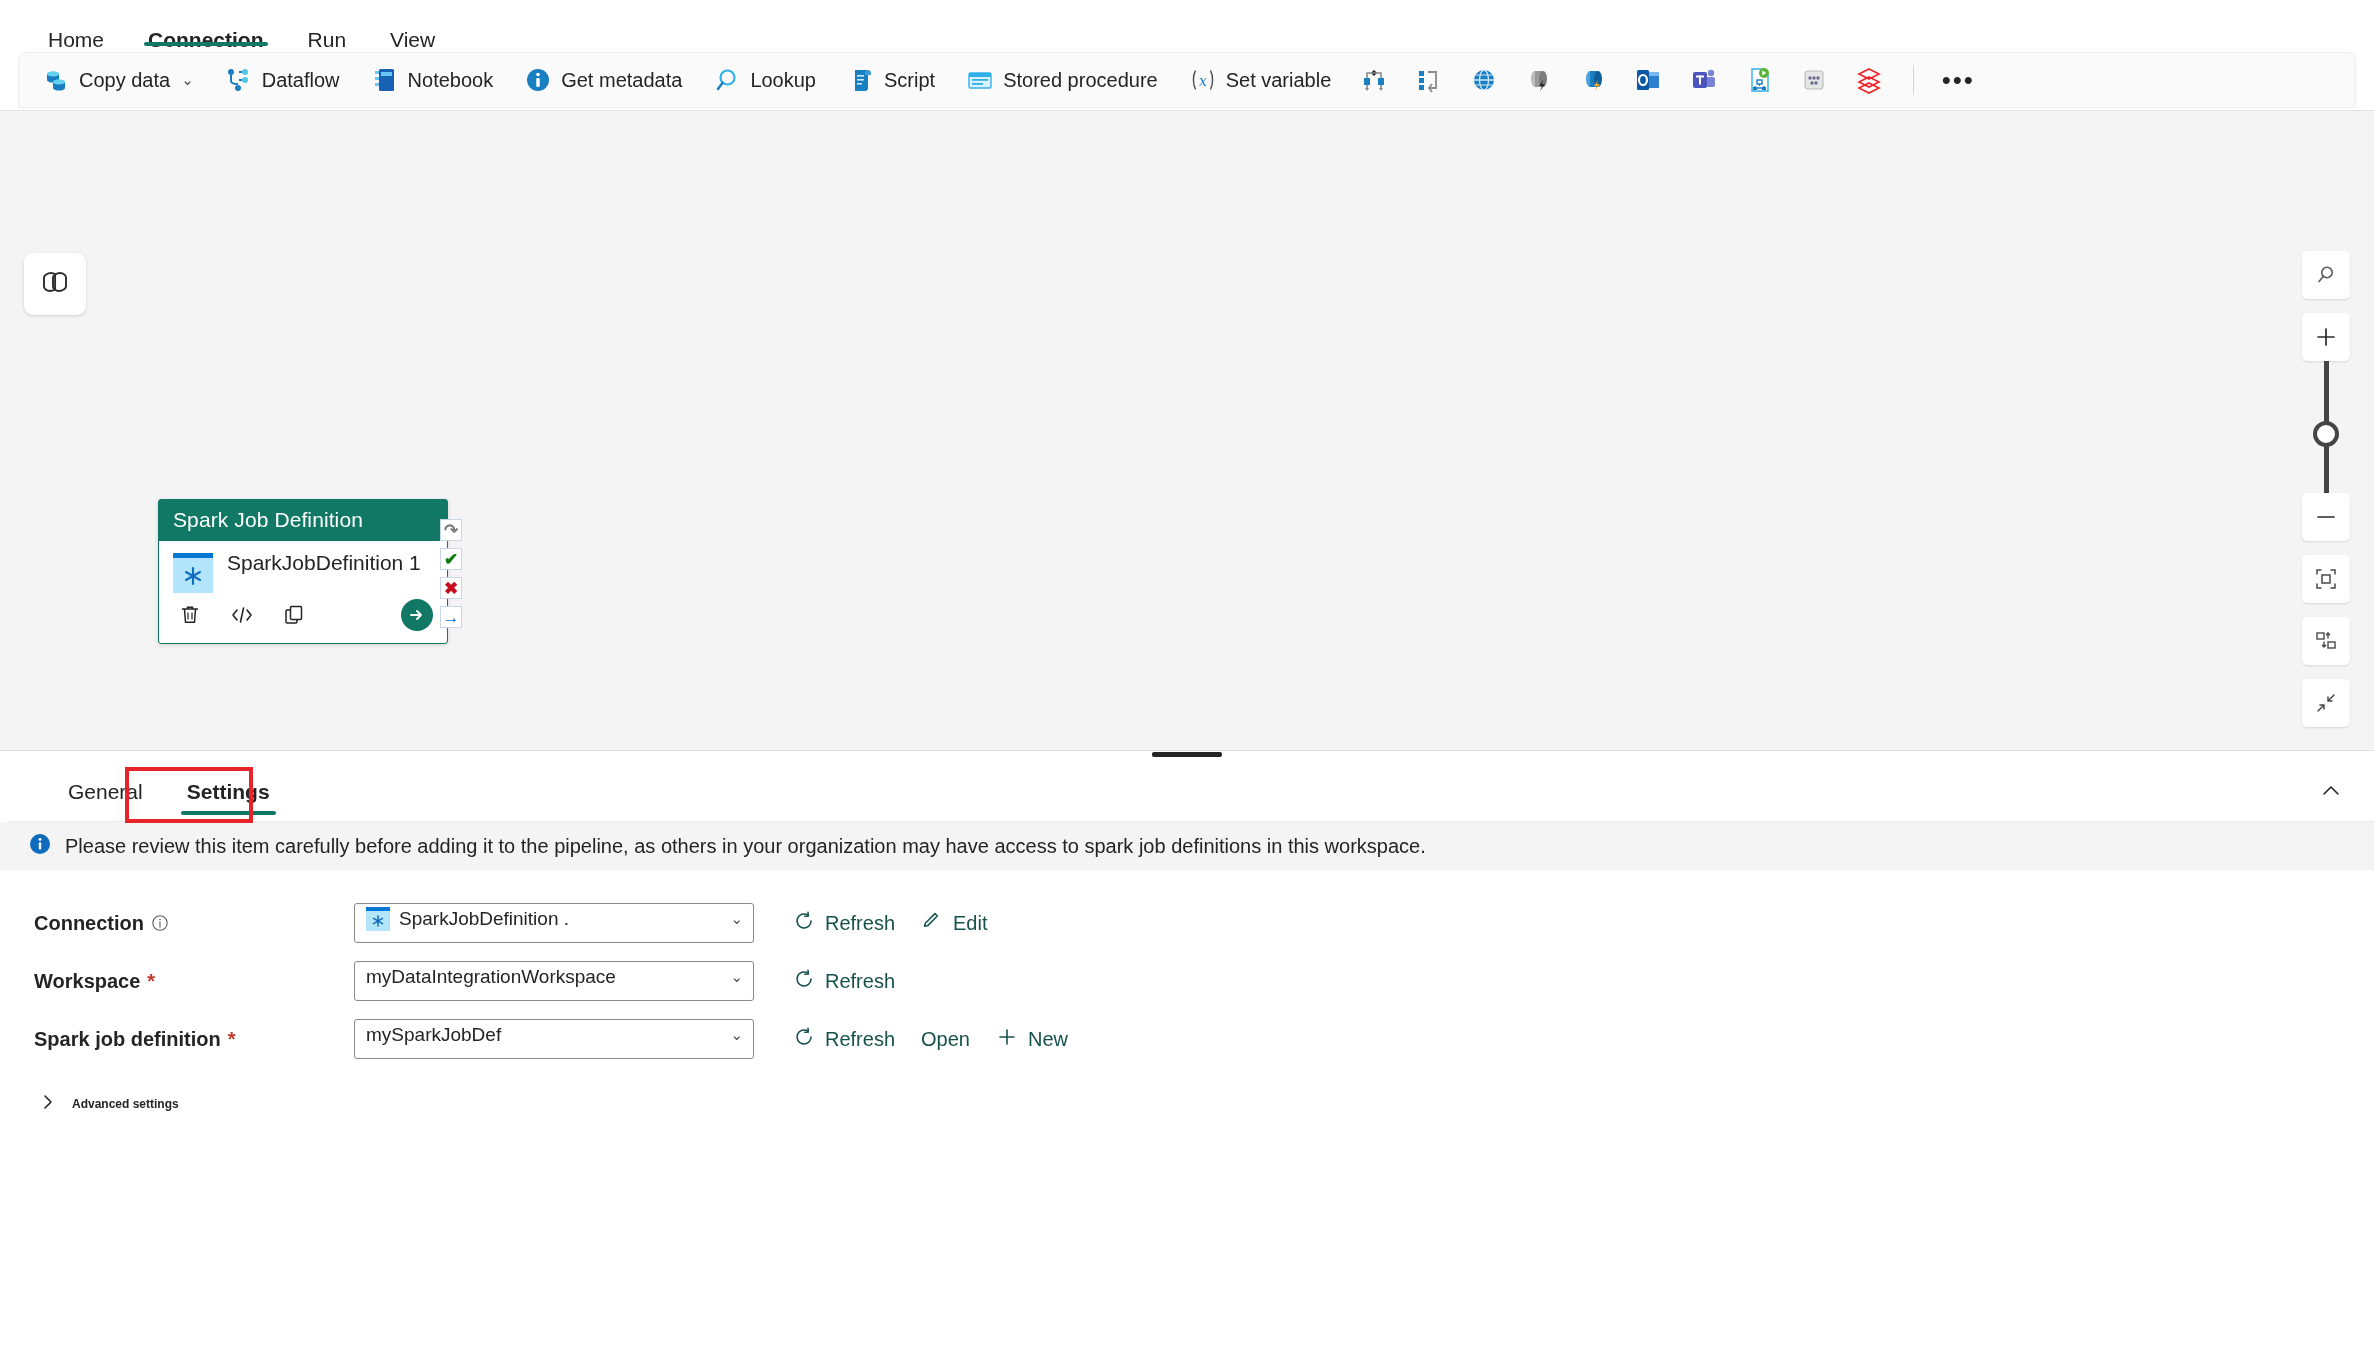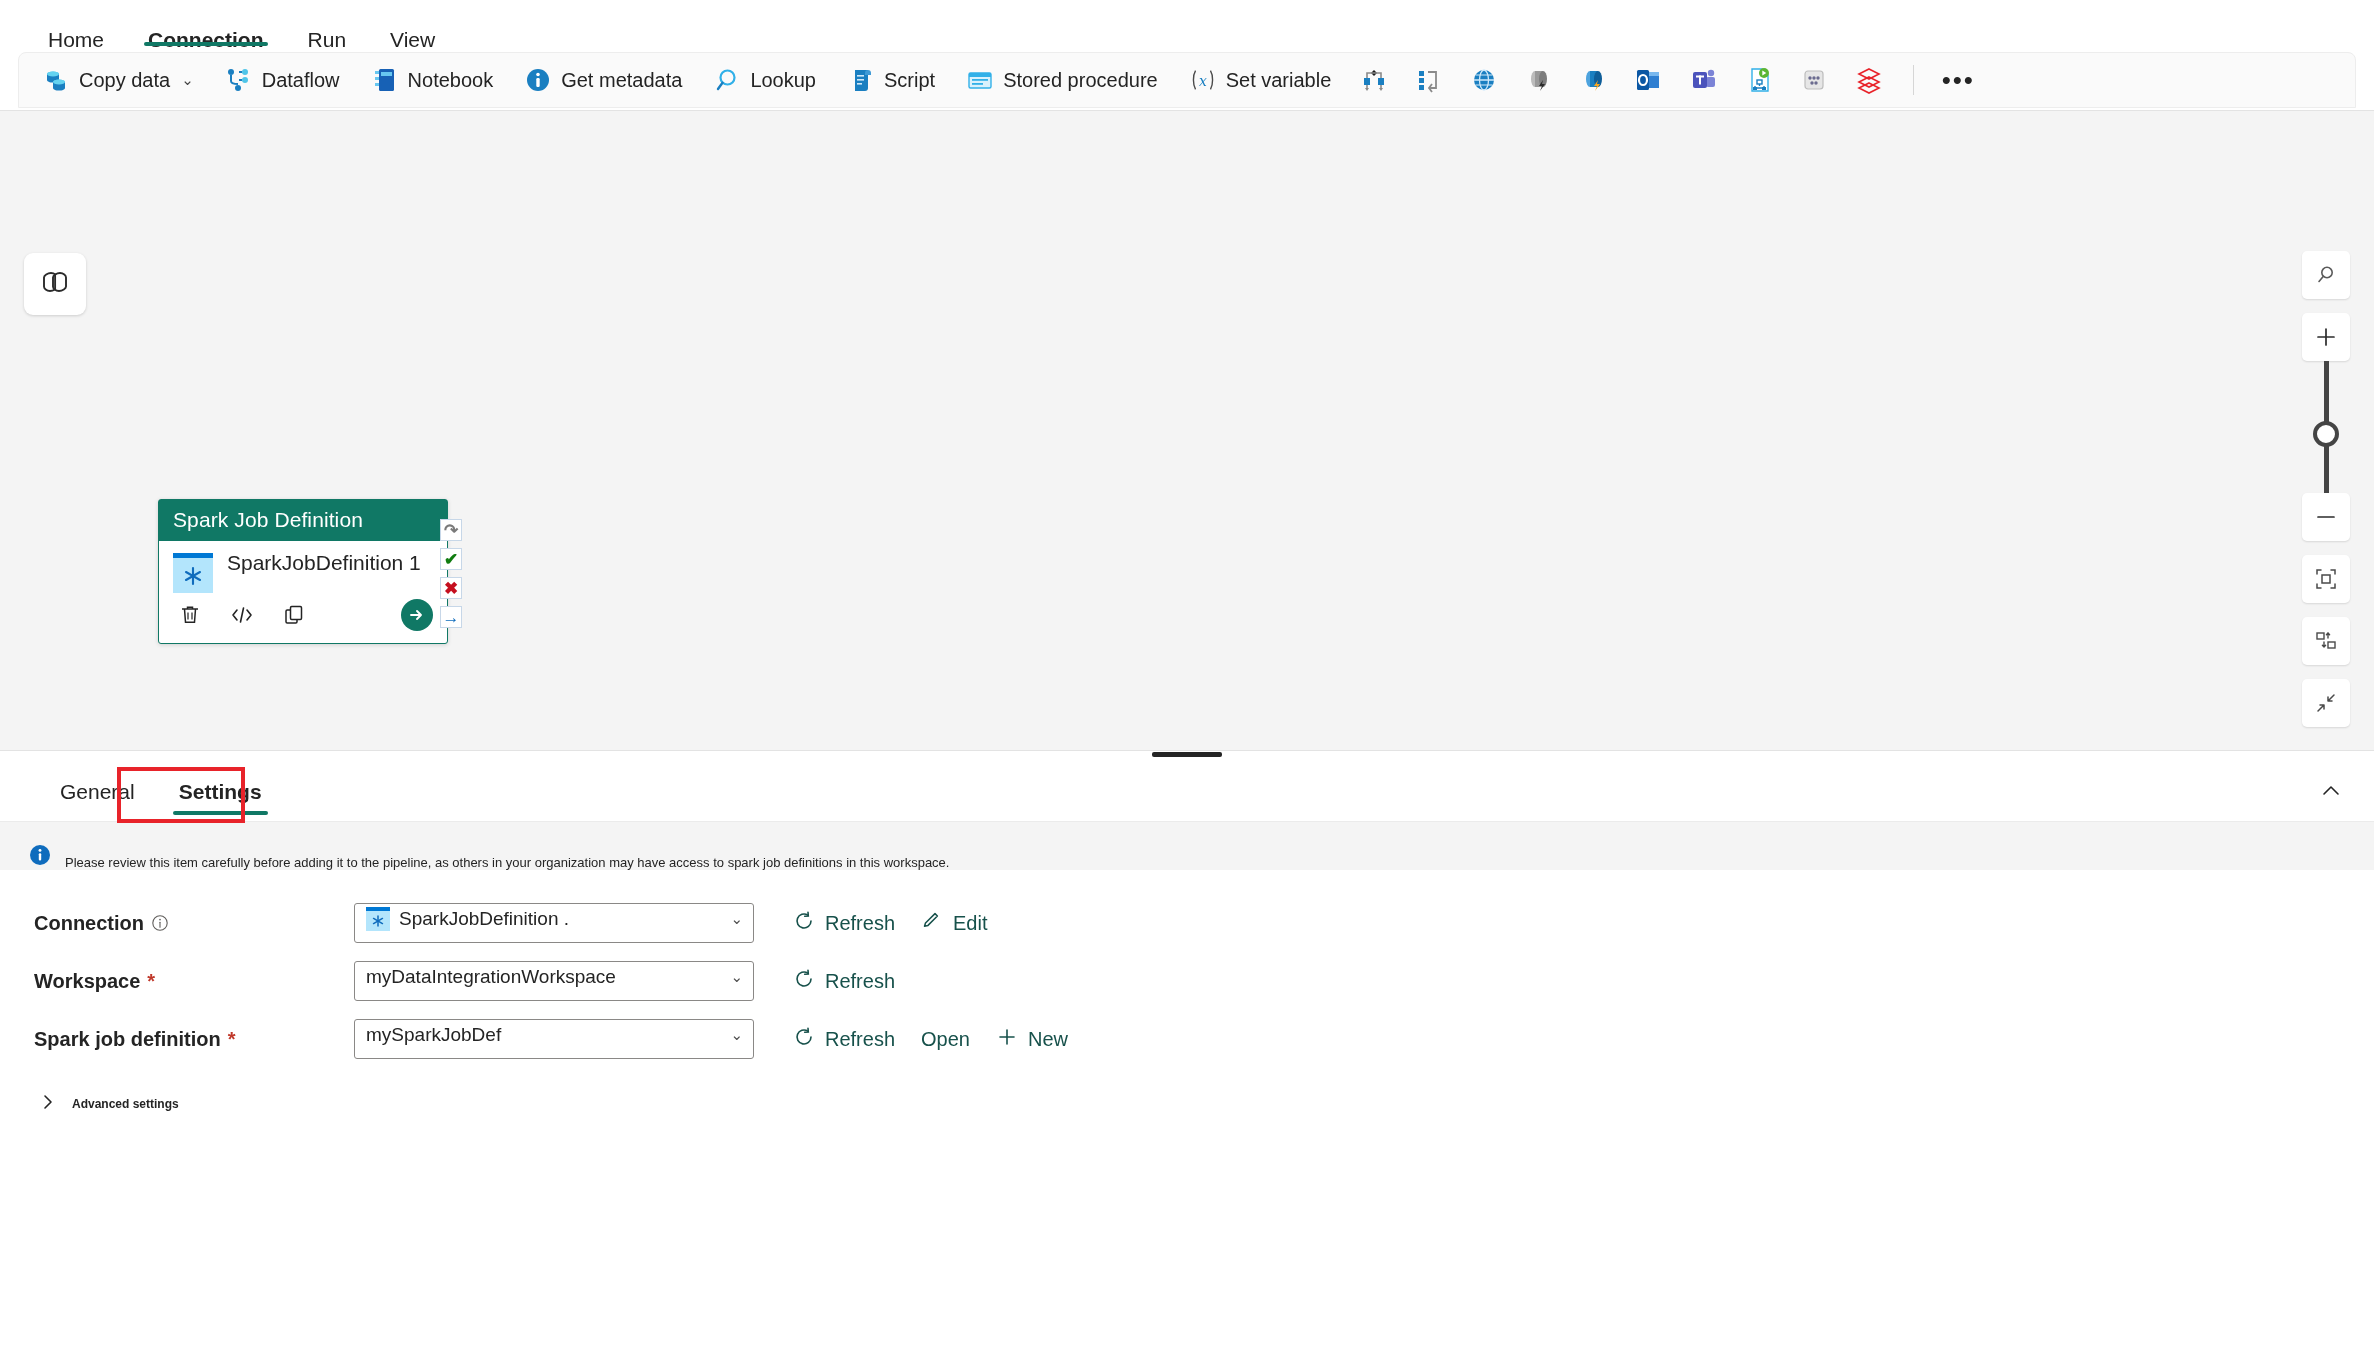--- a/index.html
+++ b/index.html
@@ -180,20 +180,21 @@
   }
 
   
   .props { flex: 1 1 auto; background: #ffffff; position: relative; overflow: hidden; }
   .props-tabs {
     height: 60px;
     display: flex; align-items: stretch;
     padding-left: 38px;
     border-bottom: 1px solid #ebebeb;
     position: relative;
+    margin-left: 8px;
   }
   .ptab {
     position: relative; display:flex; align-items:center;
     padding: 0 22px; font-size: 21px; color: #242424; cursor: pointer;
   }
   .ptab.active { font-weight: bold; }
   .ptab.active::after {
     content:""; position:absolute; left: 16px; right:16px; bottom: 6px;
     height: 4px; border-radius:2px; background:#107865;
   }
@@ -205,23 +206,23 @@
   }
   .panel-collapse {
     position: absolute; right: 26px; top: 14px;
     width: 34px; height: 34px; display:flex;align-items:center;justify-content:center;
     cursor: pointer;
   }
 
   .info-bar {
     background: #f4f4f4;
     height: 48px;
-    display: flex; align-items: flex-end; gap: 13px;
+    display: flex; align-items: center; gap: 13px;
     padding: 0 28px;
-    font-size: 13px; color: #242424;
+    font-size: 20px; color: #242424;
   }
 
   .form { padding: 24px 0 0 34px; }
   .frow { display: flex; align-items: center; height: 58px; }
   .flabel {
     width: 320px; flex: 0 0 320px;
     font-size: 20px; font-weight: bold; color: #242424;
     display: flex; align-items: center; gap: 7px;
   }
   .req { color: #c0392b; font-weight: bold; font-size: 20px; }

